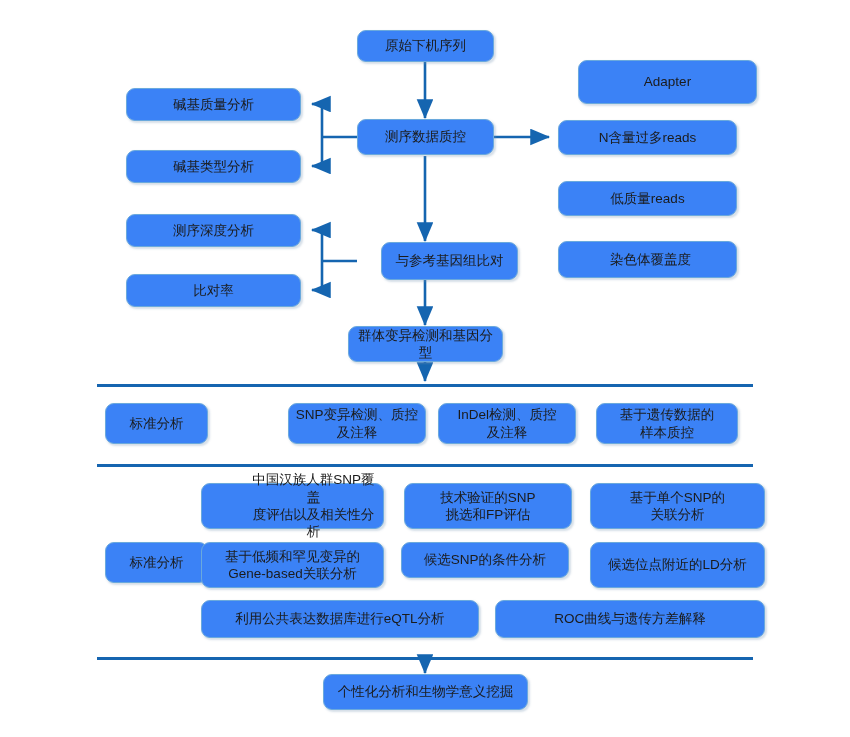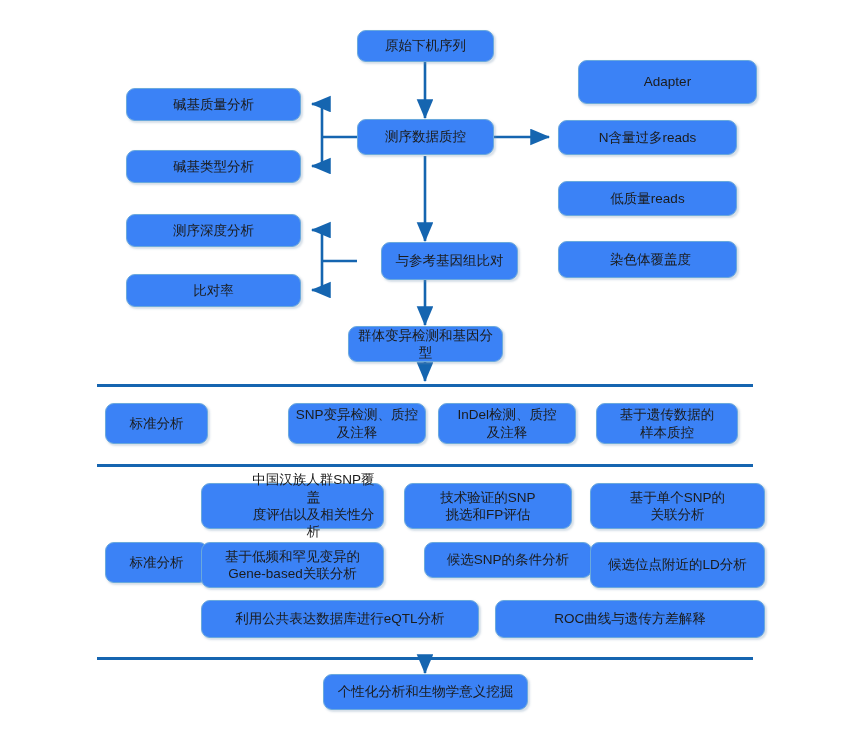--- a/index.html
+++ b/index.html
@@ -121,21 +121,21 @@
 
   <div class="box" style="left:404px;top:483px;width:168px;height:46px;">技术验证的SNP
 挑选和FP评估</div>
 
   <div class="box" style="left:590px;top:483px;width:175px;height:46px;">基于单个SNP的
 关联分析</div>
 
   <div class="box" style="left:201px;top:542px;width:183px;height:46px;">基于低频和罕见变异的
 Gene-based关联分析</div>
 
-  <div class="box" style="left:424px;top:542px;width:168px;height:36px;">候选SNP的条件分析</div>
+  <div class="box" style="left:401px;top:542px;width:168px;height:36px;">候选SNP的条件分析</div>
 
   <div class="box" style="left:590px;top:542px;width:175px;height:46px;">候选位点附近的LD分析</div>
 
   <div class="box" style="left:201px;top:600px;width:278px;height:38px;">利用公共表达数据库进行eQTL分析</div>
 
   <div class="box" style="left:495px;top:600px;width:270px;height:38px;">ROC曲线与遗传方差解释</div>
 
   <div class="box" style="left:323px;top:674px;width:205px;height:36px;">个性化分析和生物学意义挖掘</div>
 
 </div>

